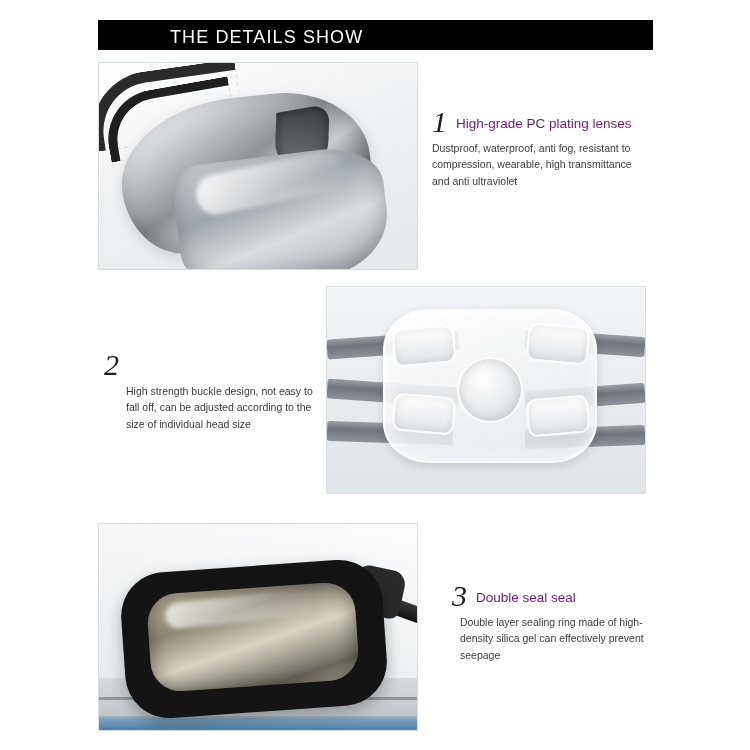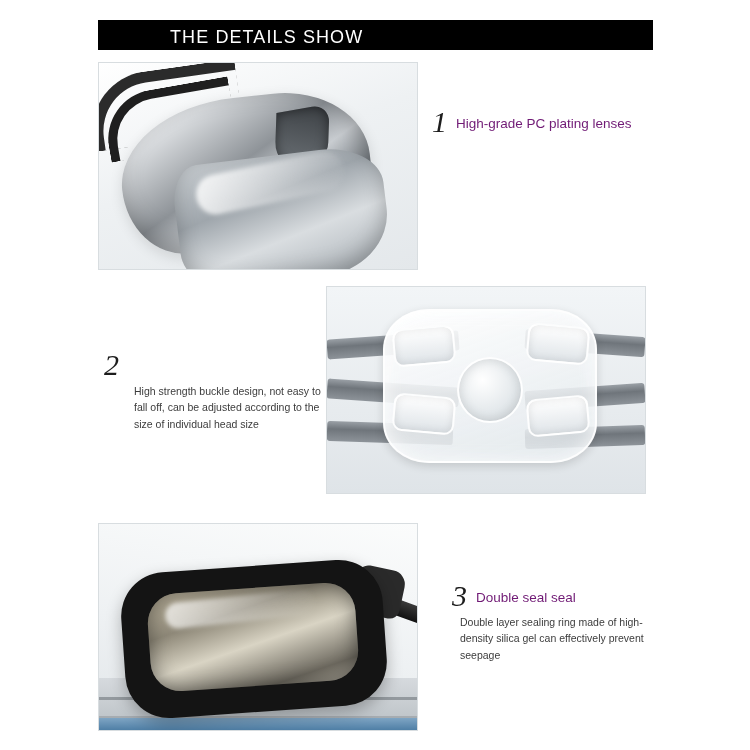--- a/index.html
+++ b/index.html
@@ -258,21 +258,21 @@
     line-height: 1.2;
     padding-bottom: 2px;
   }
   .body-text {
     font-size: 10.5px;
     line-height: 1.55;
     color: #3c3c3c;
     margin-top: 6px;
   }
   .block-1 .body-text { width: 218px; }
-  .block-2 .body-text { width: 200px; margin-left: 30px; }
+  .block-2 .body-text { width: 200px; margin-left: 22px; }
   .block-3 .body-text { width: 200px; margin-left: 8px; }
 </style>
 </head>
 <body>
 
 <div class="banner"></div>
 <div class="banner-title">THE DETAILS SHOW</div>
 
 <div class="photo photo-1">
   <div class="bg-grad-1"></div>
@@ -282,20 +282,21 @@
   <div class="g1-nose"></div>
   <div class="g1-lens-face"></div>
   <div class="g1-highlight"></div>
 </div>
 
 <div class="block block-1">
   <div class="num-row">
     <div class="bignum">1</div>
     <div class="heading">High-grade PC plating lenses</div>
   </div>
+  <div class="body-text">Dustproof, waterproof, anti fog, resistant to compression, wearable, high transmittance and anti ultraviolet</div>
 </div>
 
 <div class="photo photo-2">
   <div class="bg-grad-2"></div>
   <div class="g2-strap-top"></div>
   <div class="g2-strap-top2"></div>
   <div class="g2-strap-r1"></div>
   <div class="g2-strap-r2"></div>
   <div class="g2-strap-b1"></div>
   <div class="g2-strap-b2"></div>

